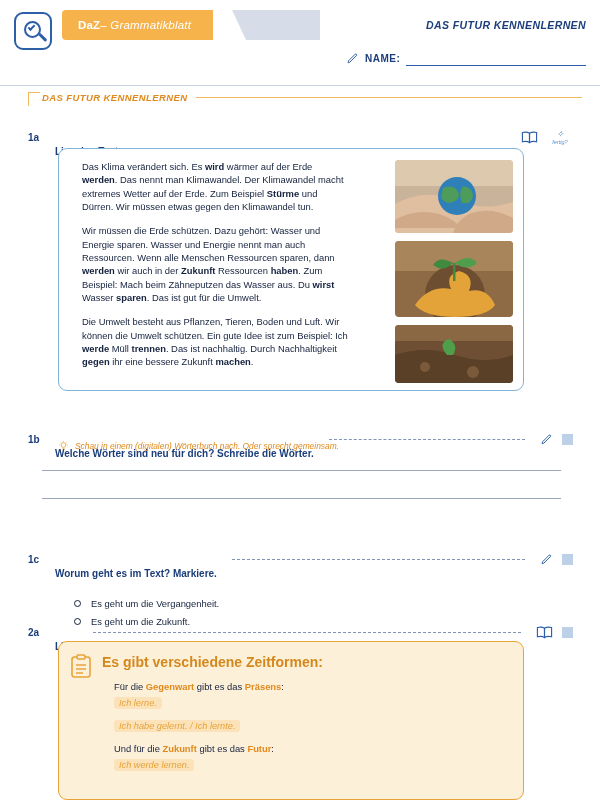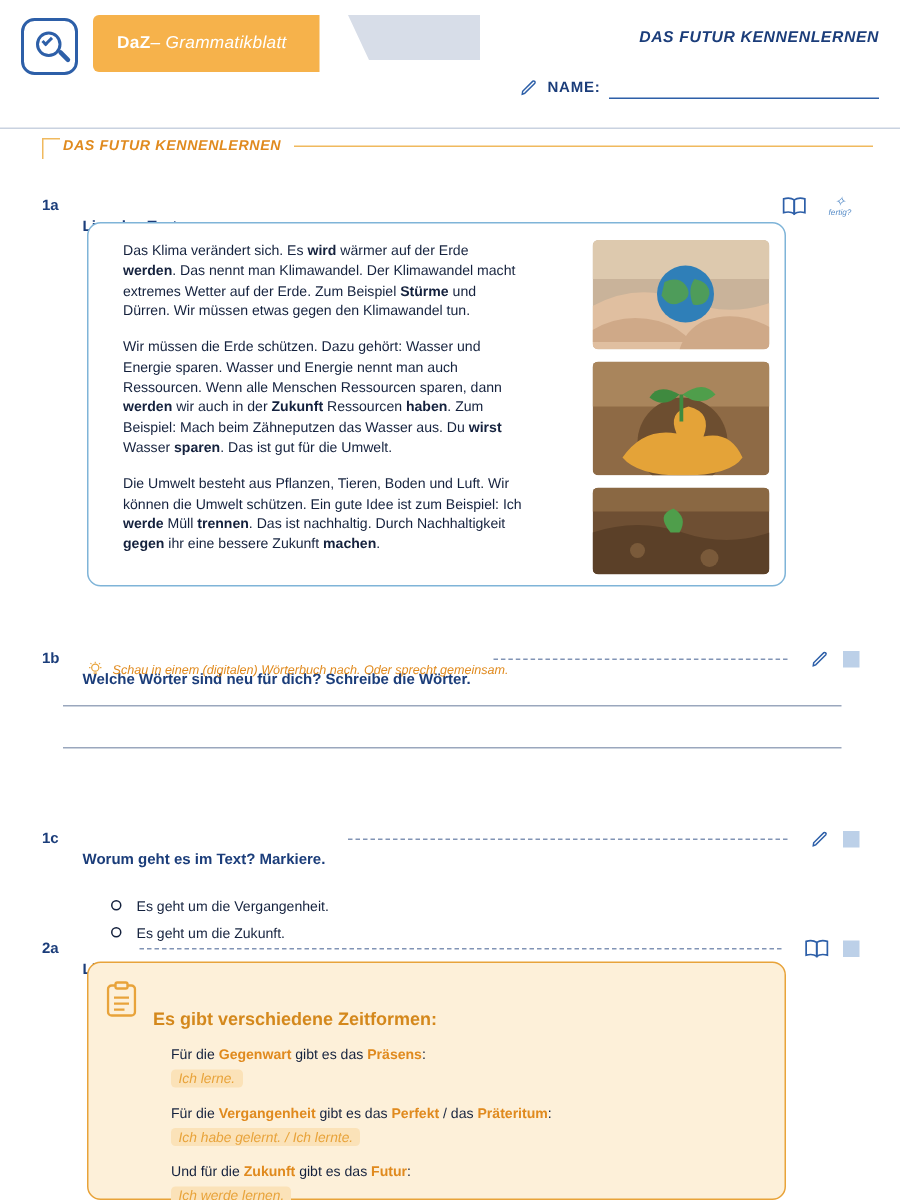--- a/index.html
+++ b/index.html
@@ -47,21 +47,21 @@
     position: absolute;
     left: 12px; top: 11px;
     width: 7px; height: 4px;
     border-left: 2px solid #2d5fa8;
     border-bottom: 2px solid #2d5fa8;
     transform: rotate(-45deg);
   }
   .tab-orange {
     position: absolute;
     left: 62px; top: 10px;
-    height: 38px;
+    height: 30px;
     background: #f6b24b;
     border-radius: 4px 0 0 4px;
     padding: 0 22px 0 16px;
     display: flex;
     align-items: center;
     color: #ffffff;
     font-size: 11.5px;
     letter-spacing: .2px;
   }
   .tab-orange b { font-weight: bold; }
@@ -267,25 +267,24 @@
     position: absolute;
     left: 12px; top: 12px;
     width: 20px; height: 24px;
   }
   .infobox .inner {
     position: absolute;
     left: 43px; top: 12px;
     right: 12px;
   }
   .infobox .heading {
-    font-size: 12px;
+    font-size: 14px;
     font-weight: bold;
     color: #d4881c;
     margin-bottom: 11px;
-    margin-top: 18px;
   }
   .infobox .line {
     font-size: 9.4px;
     color: #14213d;
     margin-bottom: 5px;
     margin-left: 12px;
   }
   .infobox .line b { font-weight: bold; color: #e08a1e; }
   .infobox .ex {
     font-size: 9.2px;
@@ -461,23 +460,20 @@
   </svg>
 
   <div class="inner">
     <div class="heading">Es gibt verschiedene Zeitformen:</div>
 
     <div class="line">
       <span>Für die </span><b>Gegenwart</b><span> gibt es das </span><b>Präsens</b><span>:</span>
     </div>
     <div class="ex"><span class="ex-box">Ich lerne.</span></div>
 
-    <div class="line">
-      <span>Für die </span><b>Vergangenheit</b><span> gibt es das </span><b>Perfekt</b><span> / das </span><b>Präteritum</b><span>:</span>
-    </div>
     <div class="ex"><span class="ex-box">Ich habe gelernt. / Ich lernte.</span></div>
 
     <div class="line">
       <span>Und für die </span><b>Zukunft</b><span> gibt es das </span><b>Futur</b><span>:</span>
     </div>
     <div class="ex"><span class="ex-box">Ich werde lernen.</span></div>
   </div>
 </div>
 
 </body></html>

